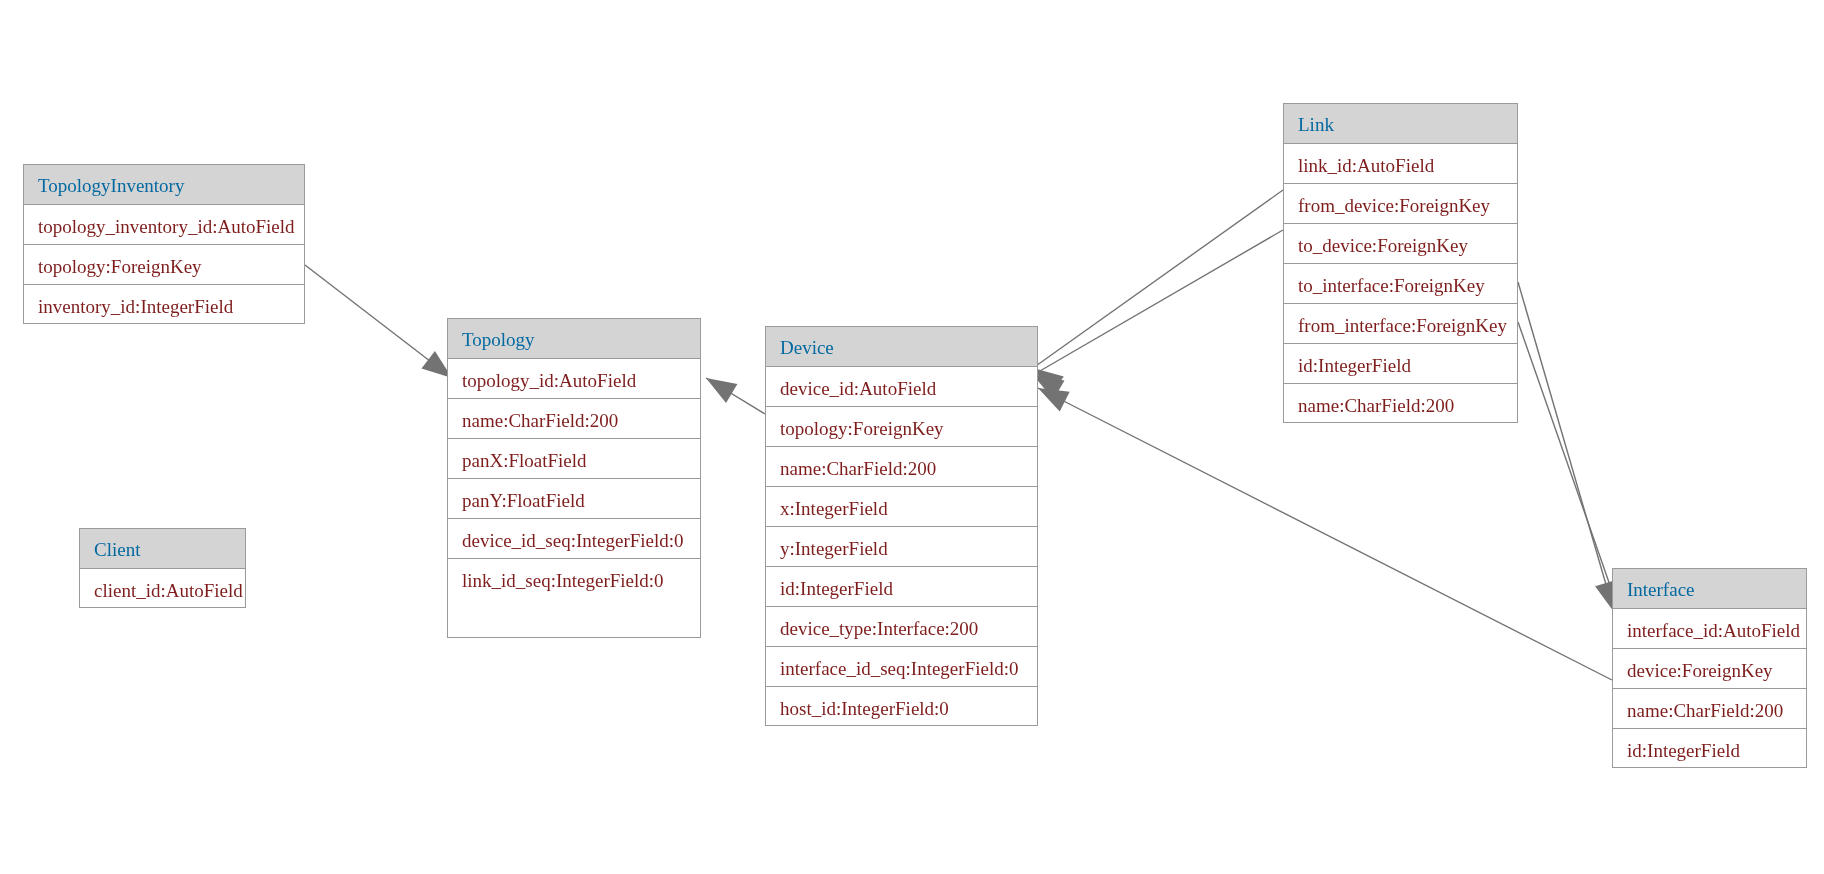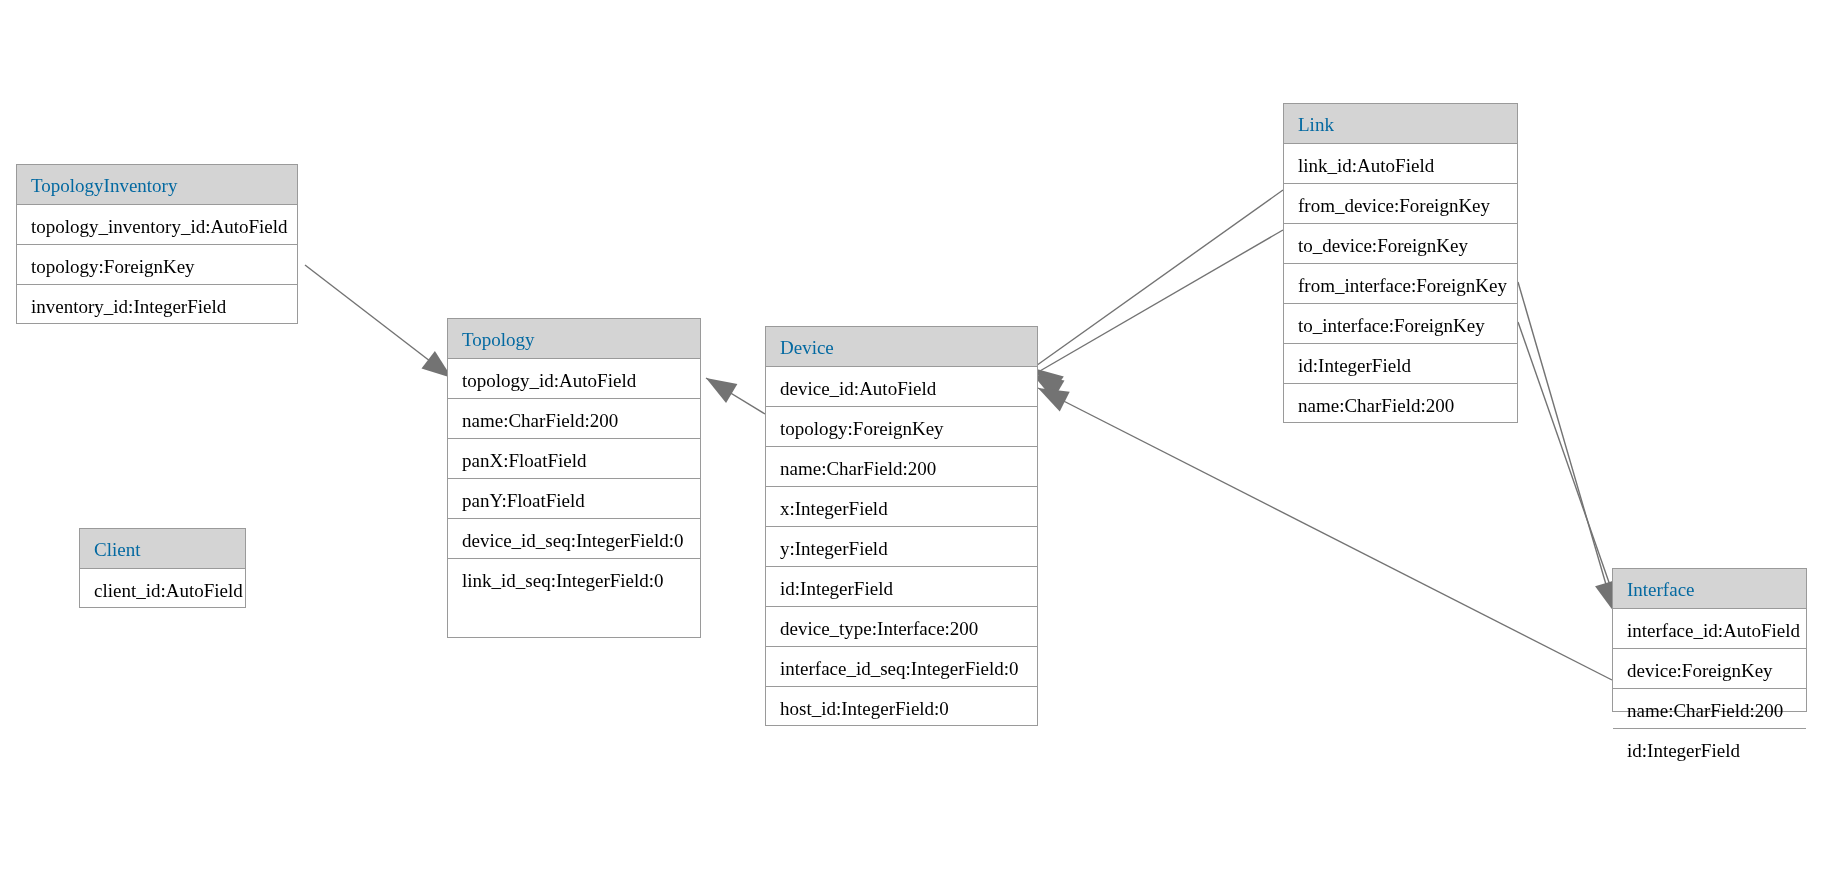--- a/index.html
+++ b/index.html
@@ -43,21 +43,21 @@
     white-space: nowrap;
     overflow: hidden;
   }
   .entity-fields {
     box-sizing: border-box;
   }
   .entity-field {
     box-sizing: border-box;
     height: 40px;
     border-bottom: 1px solid #9a9a9a;
-    color: #000000;
+    color: #7f1d1d;
     font-size: 19px;
     line-height: 1;
     padding: 12px 0 0 14px;
     white-space: nowrap;
     overflow: hidden;
   }
   .entity-field:last-child {
     border-bottom: none;
     font-family: Liberation Serif, serif;
   }
@@ -75,21 +75,21 @@
       <polygon points="0,0 -30,-11 -30,11" fill="#737373" transform="translate(1033,368) rotate(215.5)"></polygon>
       <path d="M 1283,230 L 1033,375" stroke="#737373" stroke-width="1.4" fill="none"></path>
       <polygon points="0,0 -30,-11 -30,11" fill="#737373" transform="translate(1033,375) rotate(210)"></polygon>
       <path d="M 1612,680 L 1038,388" stroke="#737373" stroke-width="1.4" fill="none"></path>
       <polygon points="0,0 -30,-11 -30,11" fill="#737373" transform="translate(1038,388) rotate(207)"></polygon>
       <path d="M 1518,282 L 1614,612" stroke="#737373" stroke-width="1.4" fill="none"></path>
       <polygon points="0,0 -30,-11 -30,11" fill="#737373" transform="translate(1614,612) rotate(73.8)"></polygon>
       <path d="M 1518,322 L 1619,611" stroke="#737373" stroke-width="1.4" fill="none"></path>
       <polygon points="0,0 -30,-11 -30,11" fill="#737373" transform="translate(1619,611) rotate(70.7)"></polygon>
     </svg>
-<div class="entity" style="left: 16px; top: 164px; width: 282px; height: 160px;">
+<div class="entity" style="left: 23px; top: 164px; width: 282px; height: 160px;">
       <div class="entity-title">TopologyInventory</div>
       <div class="entity-fields">
         <div class="entity-field">topology_inventory_id:AutoField</div>
         <div class="entity-field">topology:ForeignKey</div>
         <div class="entity-field">inventory_id:IntegerField</div>
       </div>
     </div>
     <div class="entity" style="left: 447px; top: 318px; width: 254px; height: 320px;">
       <div class="entity-title">Topology</div>
       <div class="entity-fields">
@@ -120,27 +120,27 @@
         <div class="entity-field">interface_id_seq:IntegerField:0</div>
         <div class="entity-field">host_id:IntegerField:0</div>
       </div>
     </div>
     <div class="entity" style="left: 1283px; top: 103px; width: 235px; height: 320px;">
       <div class="entity-title">Link</div>
       <div class="entity-fields">
         <div class="entity-field">link_id:AutoField</div>
         <div class="entity-field">from_device:ForeignKey</div>
         <div class="entity-field">to_device:ForeignKey</div>
+        <div class="entity-field">to_interface:ForeignKey</div>
         <div class="entity-field">from_interface:ForeignKey</div>
-        <div class="entity-field">to_interface:ForeignKey</div>
         <div class="entity-field">id:IntegerField</div>
         <div class="entity-field">name:CharField:200</div>
       </div>
     </div>
-    <div class="entity" style="left: 1612px; top: 568px; width: 195px; height: 144px;">
+    <div class="entity" style="left: 1612px; top: 568px; width: 195px; height: 200px;">
       <div class="entity-title">Interface</div>
       <div class="entity-fields">
         <div class="entity-field">interface_id:AutoField</div>
         <div class="entity-field">device:ForeignKey</div>
         <div class="entity-field">name:CharField:200</div>
         <div class="entity-field">id:IntegerField</div>
       </div>
     </div>
   </div>
 

